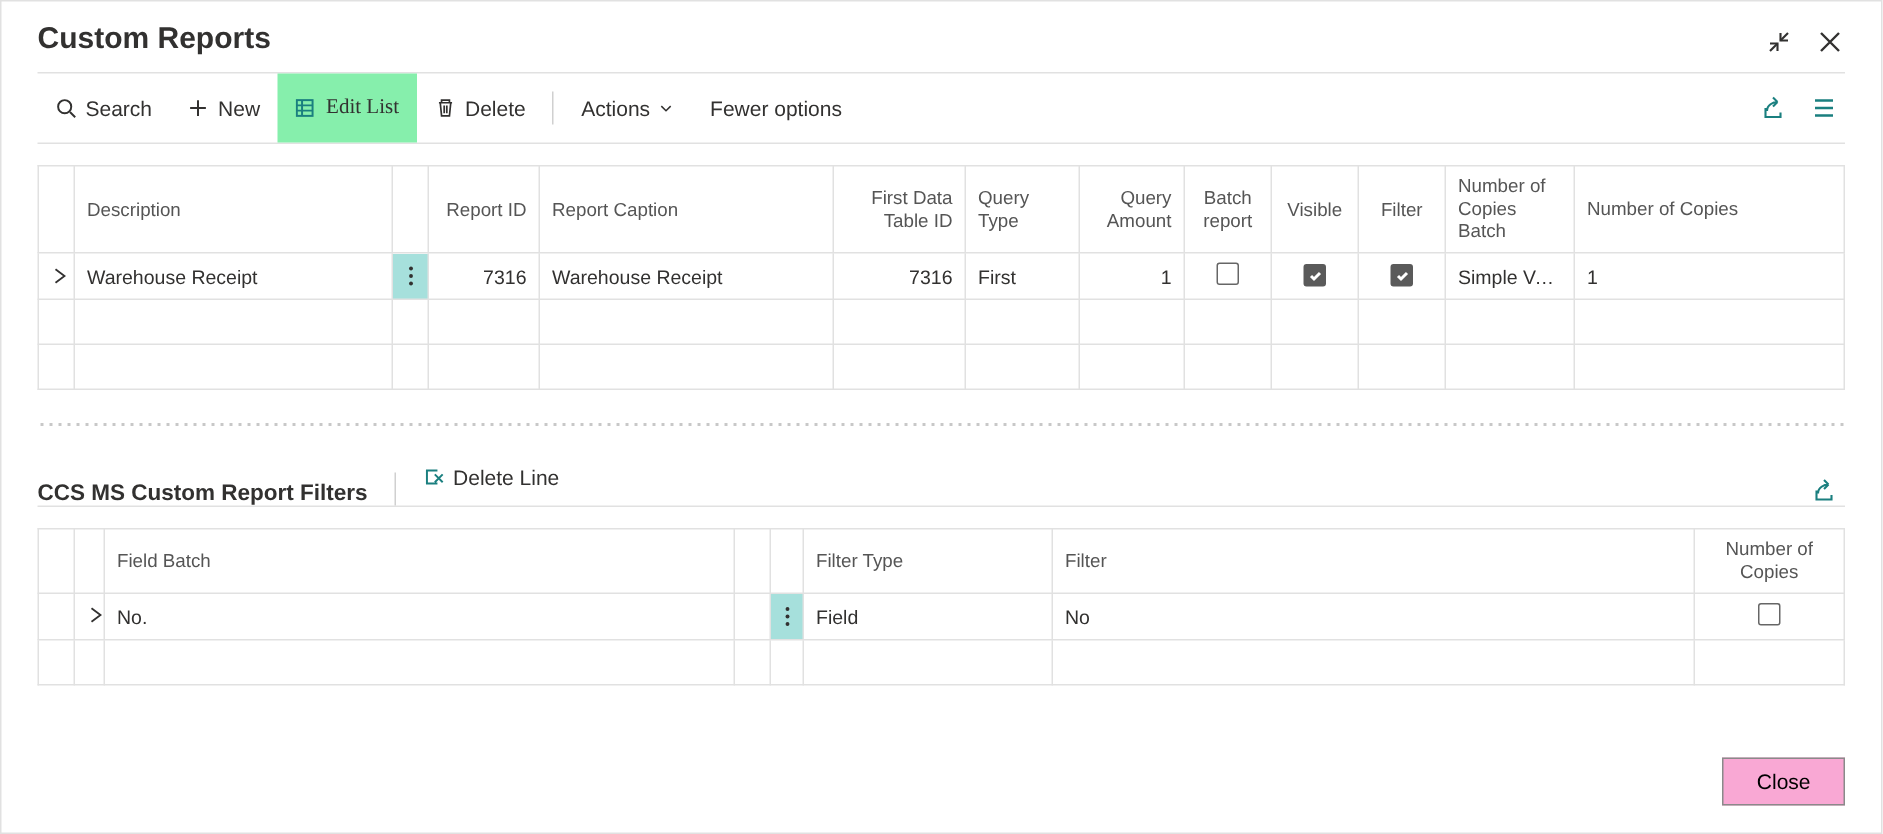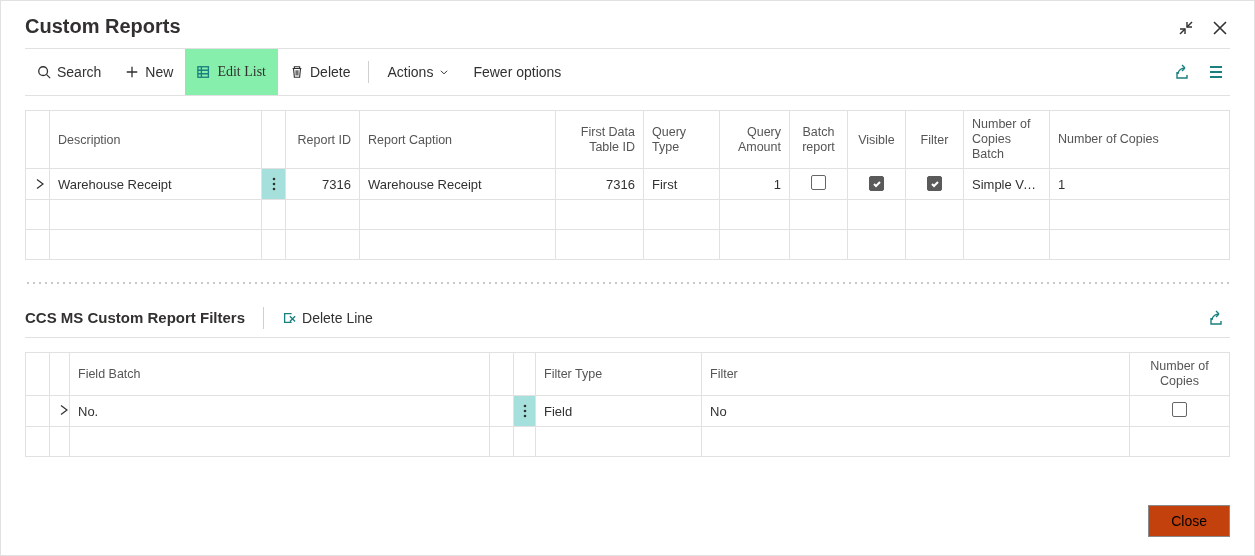--- a/index.html
+++ b/index.html
@@ -71,29 +71,29 @@
   .chk.checked svg { display:block; }
   .chk svg { display:none; }
   .divider-dots {
     margin:22px 0 14px 0;
     height:2px;
     background-image: radial-gradient(circle, #c8c8c8 1px, transparent 1px);
     background-size: 6px 2px;
     background-repeat: repeat-x;
   }
   .subheader {
-    display:flex; align-items:center; height:40px;
+    display:flex; align-items:flex-end; height:40px;
     border-bottom:1px solid #e1e1e1;
   }
   .subtitle { font-size:15px; font-weight:600; padding-right:12px; }
   .footer {
     position:absolute; right:24px; bottom:18px;
   }
   .close-btn {
-    border:1px solid #8a8a8a; background:#c2410c; padding:7px 22px;
+    border:1px solid #8a8a8a; background:#f9a8d4; padding:7px 22px;
     font-size:14px; cursor:pointer;
   }
   .teal { color:#1a7f7f; }
 </style>
 </head>
 <body>
 
 <div class="page">
 
   <div class="header">

